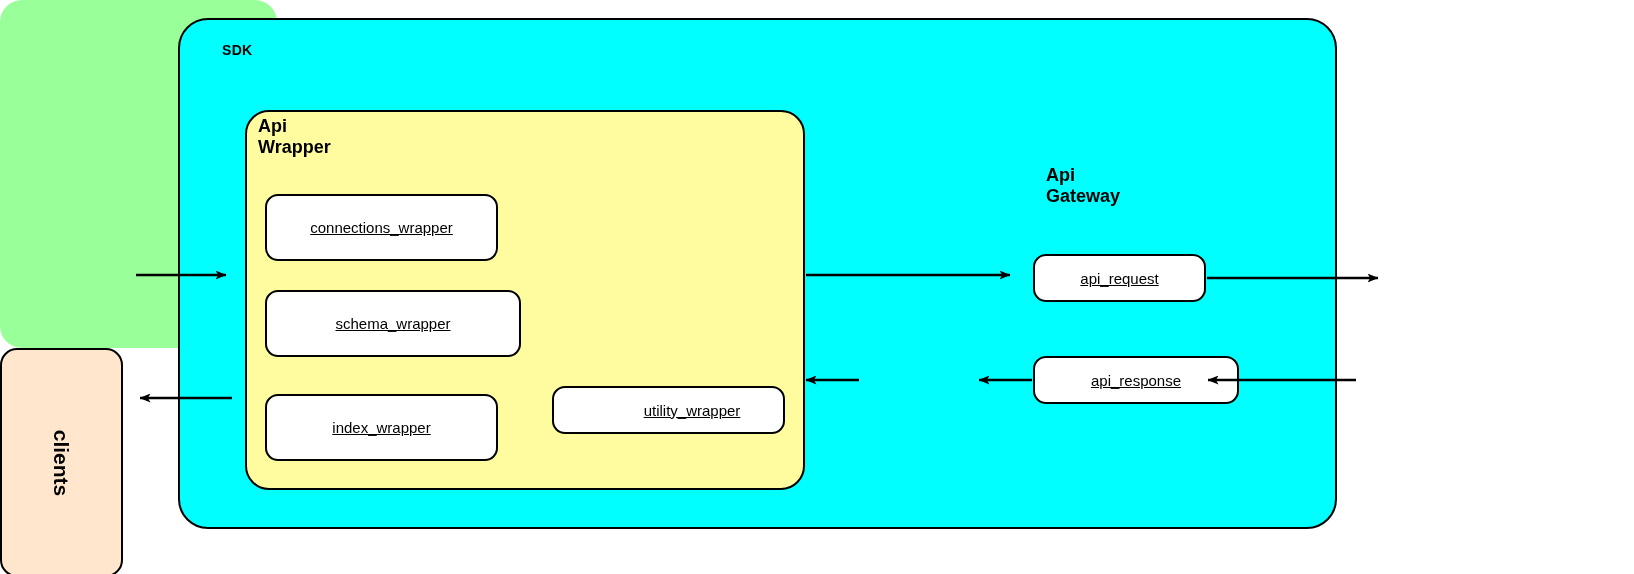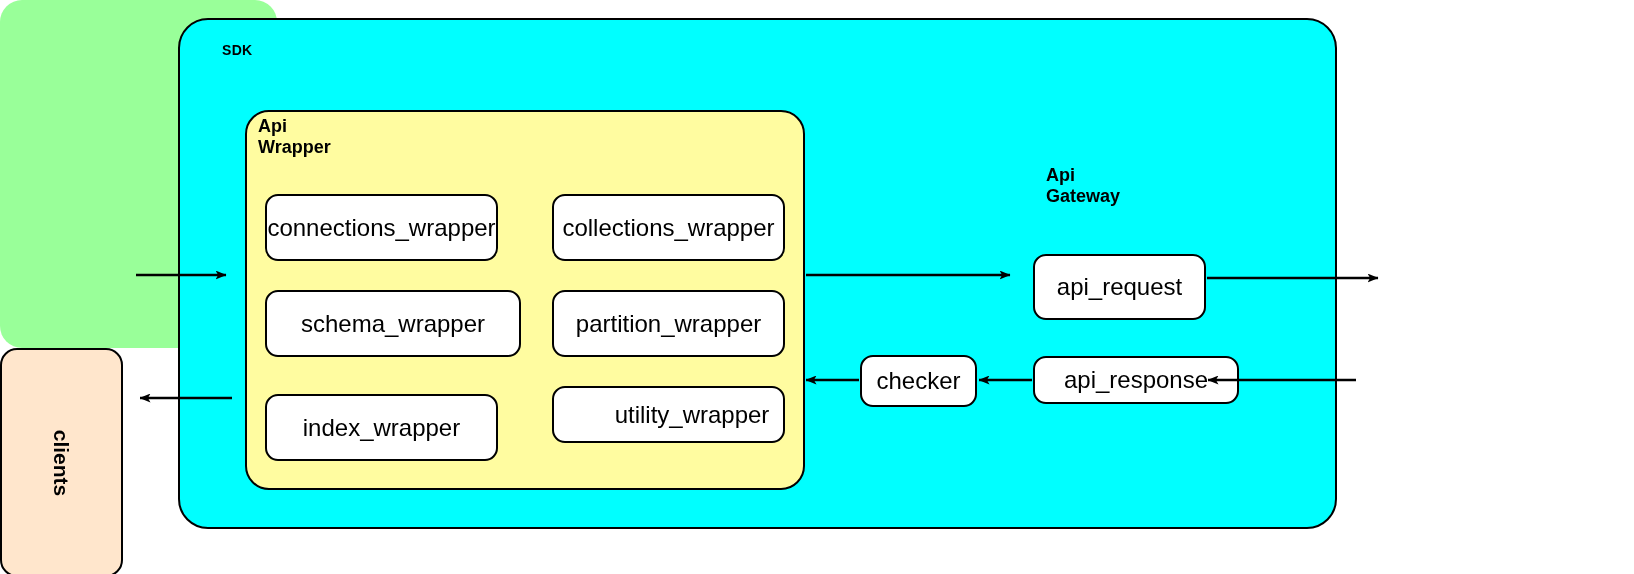--- a/index.html
+++ b/index.html
@@ -23,31 +23,31 @@
   .group-label{position:absolute;font-weight:bold;color:#000;
              line-height:1.18;white-space:pre-line;}
   #sdk-label{left:222px;top:42px;font-size:14px;letter-spacing:.3px;}
   #apiwrapper-label{left:258px;top:116px;font-size:18px;}
   #apigateway-label{left:1046px;top:165px;font-size:18px;}
 
   
   .leaf{position:absolute;box-sizing:border-box;background:#ffffff;
         border:2px solid #000;border-radius:13px;
         display:flex;align-items:center;justify-content:center;
-        font-size:24px;color:#000;}
+        font-size:15px;color:#000;text-decoration:underline;}
 
   #w-connections{left:265px;top:194px;width:233px;height:67px;}
   #w-collections{left:552px;top:194px;width:233px;height:67px;}
   #w-schema    {left:265px;top:290px;width:256px;height:67px;}
   #w-partition {left:552px;top:290px;width:233px;height:67px;}
   #w-index     {left:265px;top:386px;width:233px;height:67px;margin-top:8px;}
-  #w-utility   {left:552px;top:386px;width:233px;height:57px;padding-left:47px;}
+  #w-utility   {left:552px;top:386px;width:233px;height:48px;padding-left:47px;}
 
   #b-checker   {left:860px;top:355px;width:117px;height:52px;}
-  #b-apireq    {left:1033px;top:254px;width:173px;height:66px;}
+  #b-apireq    {left:1033px;top:254px;width:173px;height:48px;}
   #b-apiresp   {left:1033px;top:356px;width:206px;height:48px;}
 
   
   #clients-box{left:16px;top:225px;width:119px;height:225px;
         background:#FFE6CC;border:2px solid #000;border-radius:17px;
         display:flex;align-items:center;justify-content:center;}
   #clients-label{font-size:21px;font-weight:bold;color:#000;
         transform:rotate(90deg);white-space:nowrap;}
 
   
@@ -64,27 +64,24 @@
 
   <div class="box r-md" id="apiwrapper-group"></div>
   <div class="group-label" id="apiwrapper-label">Api
 Wrapper</div>
 
   <div id="apigateway-group"></div>
   <div class="group-label" id="apigateway-label">Api
 Gateway</div>
 
   <div class="leaf" id="w-connections">connections_wrapper</div>
-  <div class="leaf" id="w-collections">collections_wrapper</div>
   <div class="leaf" id="w-schema">schema_wrapper</div>
-  <div class="leaf" id="w-partition">partition_wrapper</div>
   <div class="leaf" id="w-index">index_wrapper</div>
   <div class="leaf" id="w-utility">utility_wrapper</div>
 
-  <div class="leaf" id="b-checker">checker</div>
 
   <div class="leaf" id="b-apireq">api_request</div>
   <div class="leaf" id="b-apiresp">api_response</div>
 
   <div id="clients-box">
     <span id="clients-label">clients</span>
   </div>
 
   <svg id="arrow-layer" viewBox="0 0 1634 574">
     <defs>

